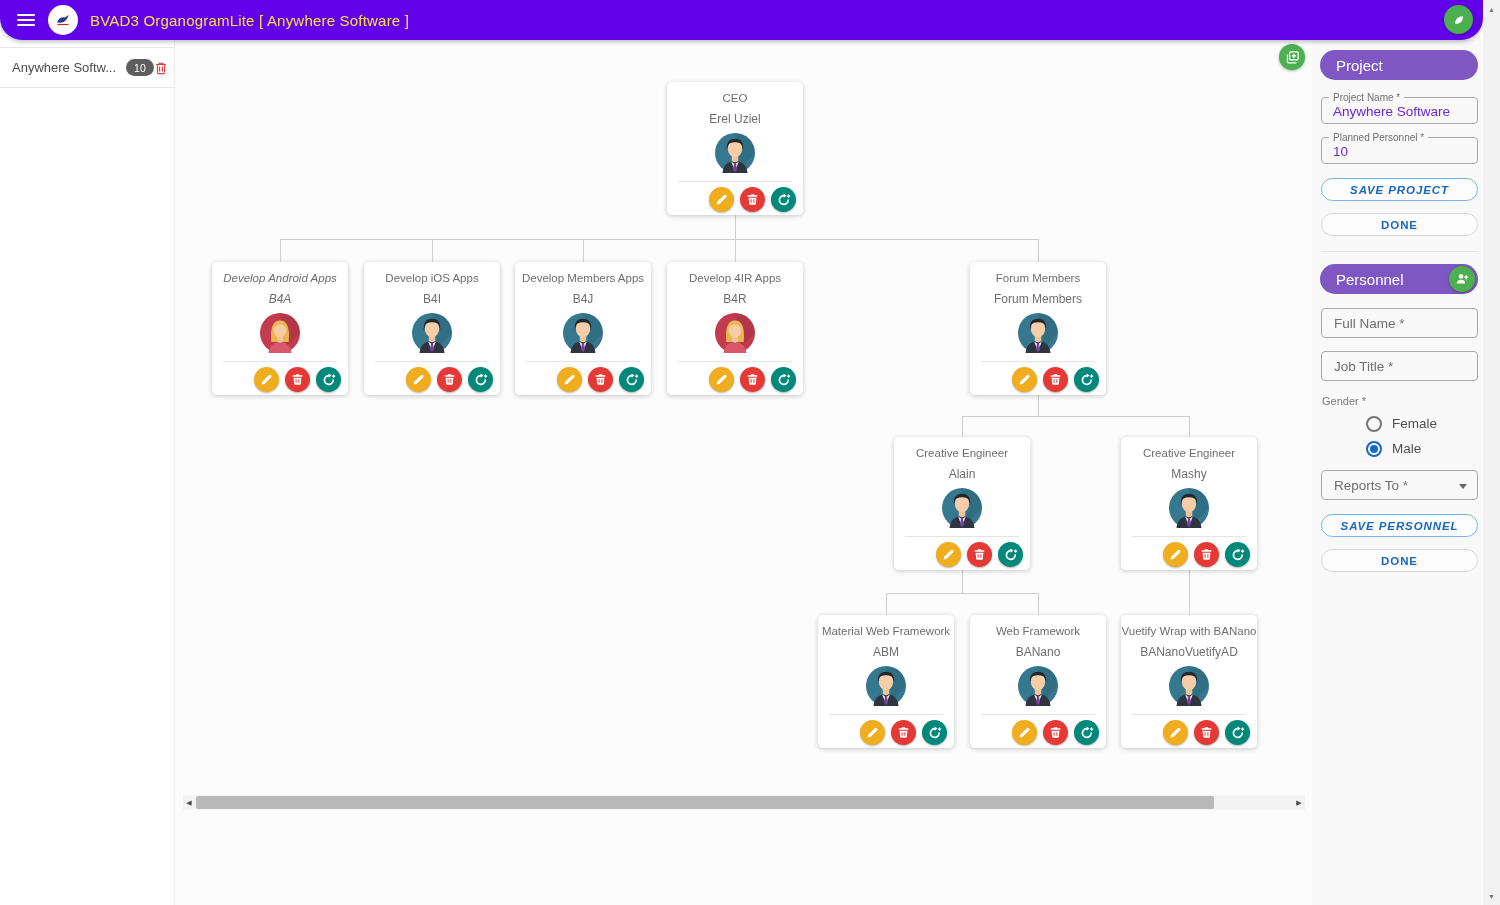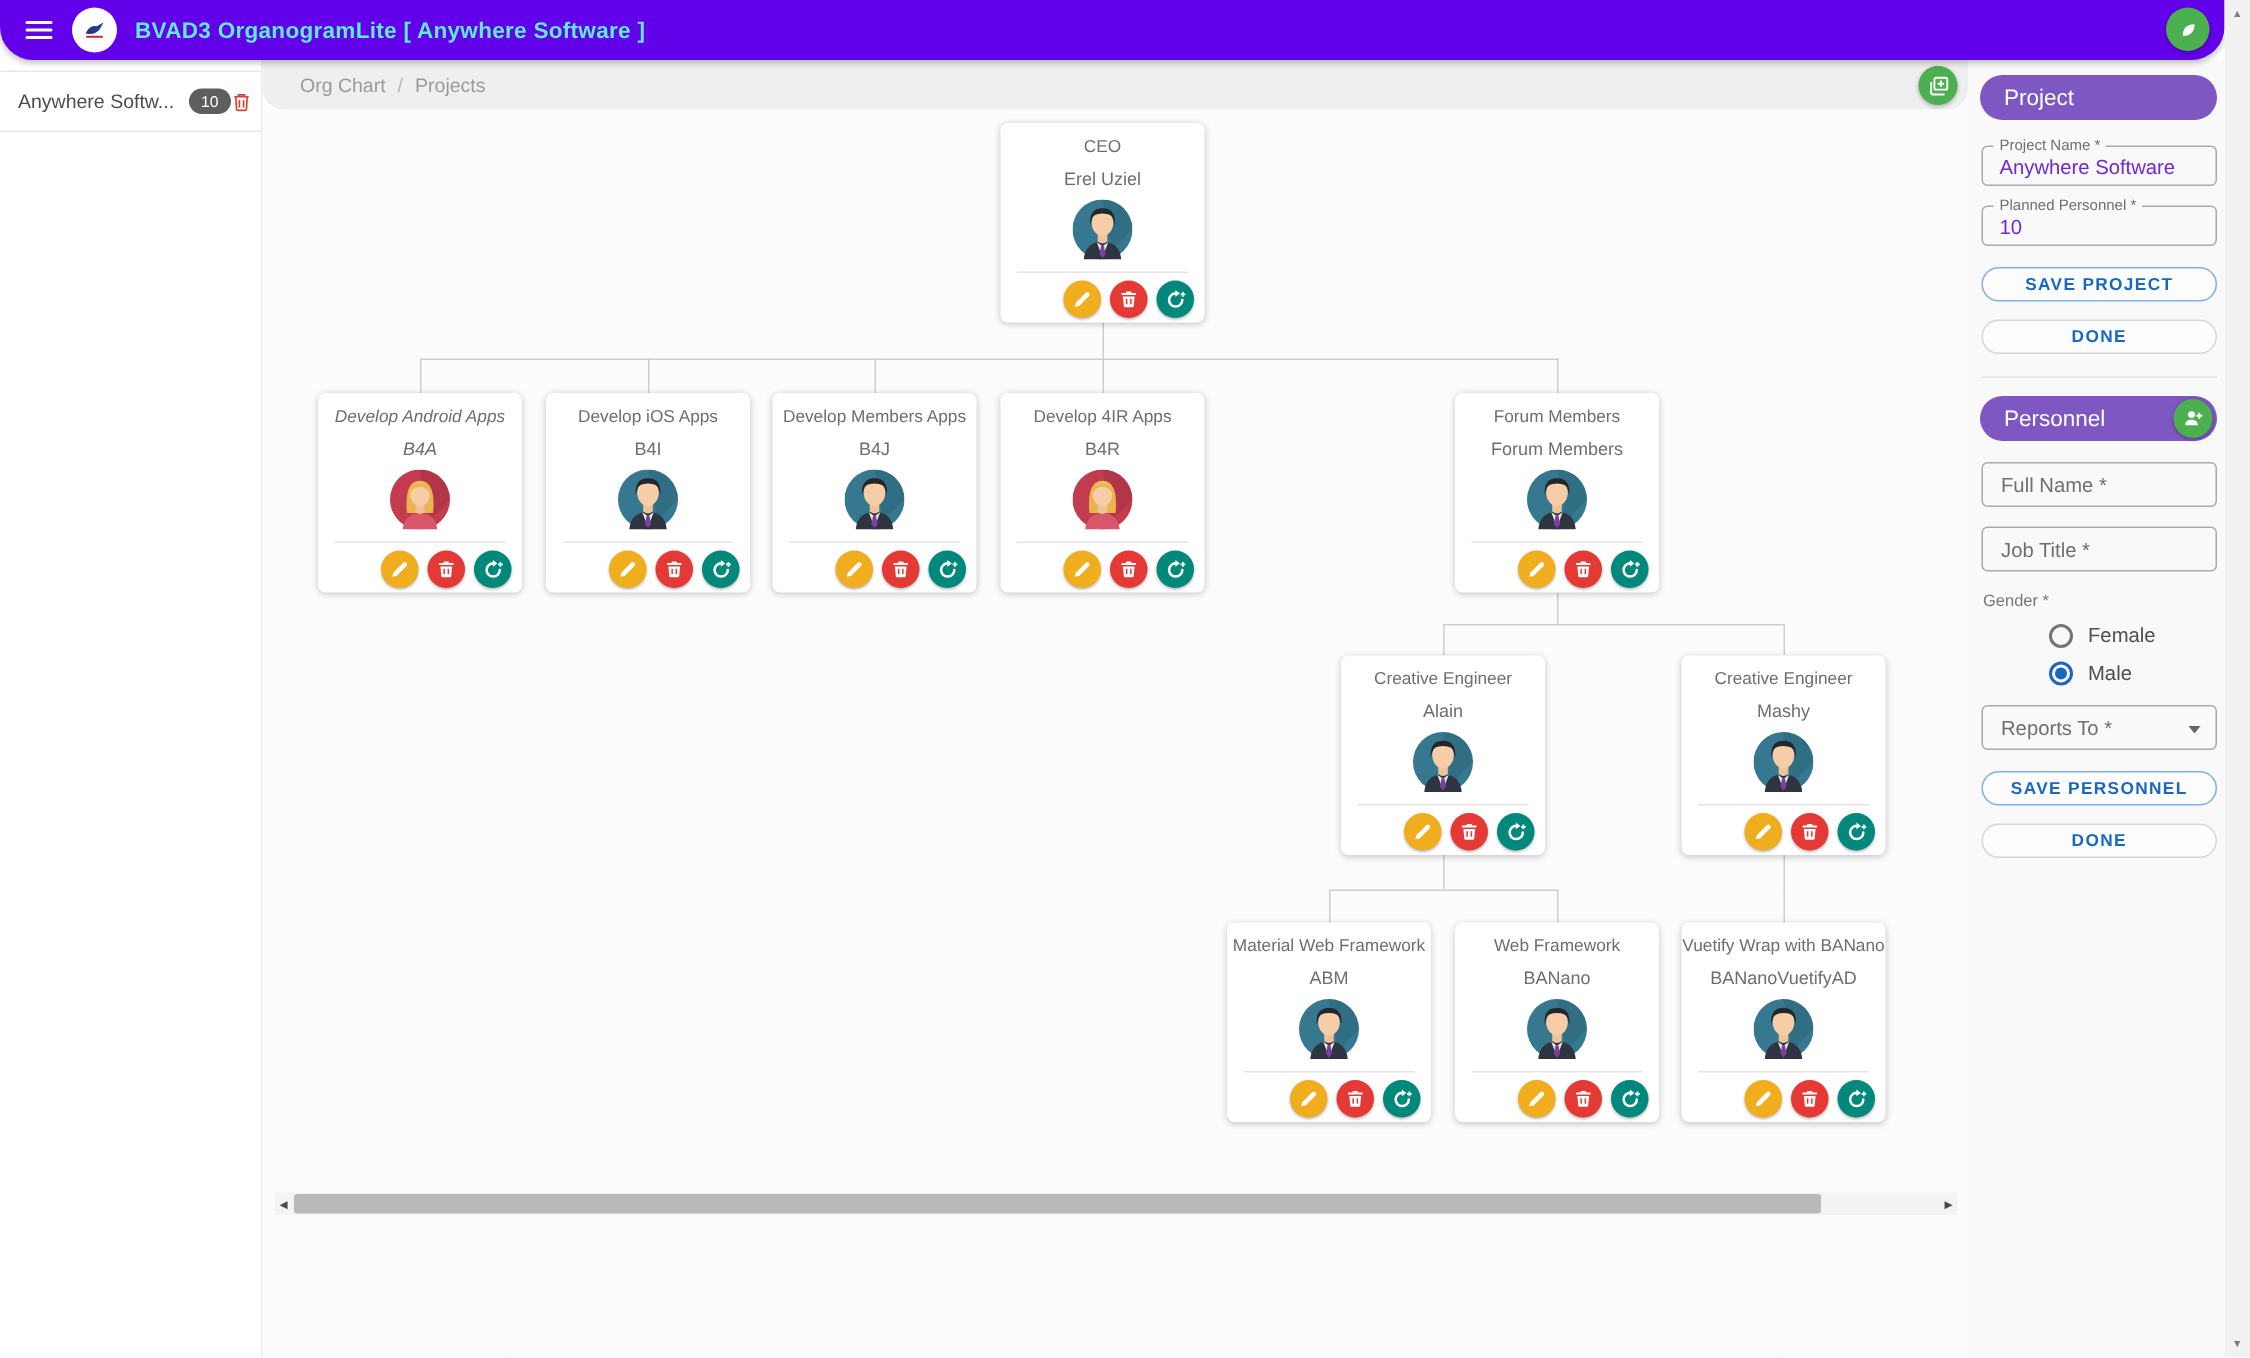--- a/index.html
+++ b/index.html
@@ -8,21 +8,21 @@
 
   
   .appbar { position:absolute; left:0; top:0; width:1483px; height:40px;
     background:var(--c-app_bar); border-radius:0 0 22px 22px;
     display:flex; align-items:center; z-index:30;
     box-shadow:0 2px 4px rgba(0,0,0,.25); }
   .hamburger { margin-left:17px; width:18px; cursor:pointer; }
   .hamburger span { display:block; height:2px; background:#fff; border-radius:1px; margin:3px 0; }
   .logo { width:30px; height:30px; border-radius:50%; background:#fff;
     margin-left:13px; display:flex; align-items:center; justify-content:center; }
-  .apptitle { color:#5eead4; font-size:15px; font-weight:bold; margin-left:12px; letter-spacing:.2px; }
+  .apptitle { color:#fde047; font-size:15px; font-weight:normal; margin-left:12px; letter-spacing:.2px; }
   .avatar-btn { position:absolute; right:10px; top:5px; width:29px; height:29px; border-radius:50%;
     background:var(--c-green); display:flex; align-items:center; justify-content:center; cursor:pointer;
     box-shadow:0 1px 3px rgba(0,0,0,.3); }
 
   
   .sidebar { position:absolute; left:0; top:40px; bottom:0; width:175px; background:#fff;
     border-right:1px solid #ececec; z-index:5; }
   .sdivider { border-top:1px solid #e7e7e7; }
   .side-item { height:39px; display:flex; align-items:center; padding:0 12px; cursor:pointer; }
   .side-label { font-size:13px; color:#4c4c4c; white-space:nowrap; }
@@ -82,21 +82,21 @@
   .fvalue { display:block; padding:6px 0 0 11px; font-size:13.5px; color:#6d28d9; }
   .efield { position:relative; margin:14px 5px 0 9px; height:30px; border:1px solid #a9a9a9;
     border-radius:4px; background:#f9f9f9; cursor:text; }
   .elabel { display:block; line-height:29px; padding-left:12px; font-size:13.5px; color:#6f6f6f; }
   .caret { position:absolute; right:10px; top:13px; width:0; height:0;
     border-left:4.5px solid transparent; border-right:4.5px solid transparent;
     border-top:5px solid #666; }
   .obtn { margin:14px 5px 0 9px; height:23px; border-radius:12px; background:#fdfdfd;
     display:flex; align-items:center; justify-content:center; font-size:11.5px; font-weight:bold;
     letter-spacing:.9px; color:var(--c-action_blue); cursor:pointer; }
-  .obtn.primary { border:1px solid #7fb1e8; }
+  .obtn.primary { border:1px solid #7fb1e8;font-style:italic; }
   .obtn.plain { border:1px solid #d6d6d6; margin-top:12px; }
   .pdivider { margin:15px 5px 0 9px; border-top:1px solid #e4e4e4; }
   .glabel { margin:14px 0 0 10px; font-size:11px; color:#777; }
   .radio-row { display:flex; align-items:flex-start; margin:9px 0 0 10px; cursor:pointer;padding-left:44px; }
   .radio { width:16px; height:16px; border-radius:50%; border:2px solid #757575; position:relative; }
   .radio.checked { border-color:var(--c-action_blue); }
   .radio.checked:after { content:""; position:absolute; left:2px; top:2px; width:8px; height:8px;
     border-radius:50%; background:var(--c-action_blue); }
   .rlabel { margin-left:10px; font-size:13.5px; color:#4e4e4e; }
 
@@ -141,25 +141,20 @@
           <path d="M5 3.5 V2.2 h4 V3.5"></path>
         <path d="M3.2 3.7 l.5 8.1 q0 .8 .9 .8 h4.8 q.9 0 .9 -.8 l.5 -8.1"></path>
         <path d="M5.6 5.6 v5 M8.4 5.6 v5"></path>
       </svg>
     </span>
   </div>
   <div class="sdivider"></div>
 </aside>
 
 <main class="main">
-  <div class="crumbbar">
-    <div class="crumbs">
-      <span>Org Chart</span><span class="sep">/</span><span>Projects</span>
-    </div>
-  </div>
   <div class="addchart-btn">
     <svg width="15" height="15" viewBox="0 0 14 14">
       <path d="M2.3 4.3 V11 q0 1.1 1.1 1.1 H10.6" stroke="#fff" stroke-width="1.2" fill="none"></path>
       <rect x="4.3" y="1.7" width="8" height="7.4" rx="1" stroke="#fff" stroke-width="1.2" fill="none"></rect>
       <path d="M8.3 3.4 v4 M6.3 5.4 h4" stroke="#fff" stroke-width="1.2"></path>
     </svg>
   </div>
   <div id="org-canvas">
       <div class="cline" style="left: 560px; top: 175px; width: 1px; height: 24px;"></div>
       <div class="cline" style="left: 105px; top: 199px; width: 759px; height: 1px;"></div>

